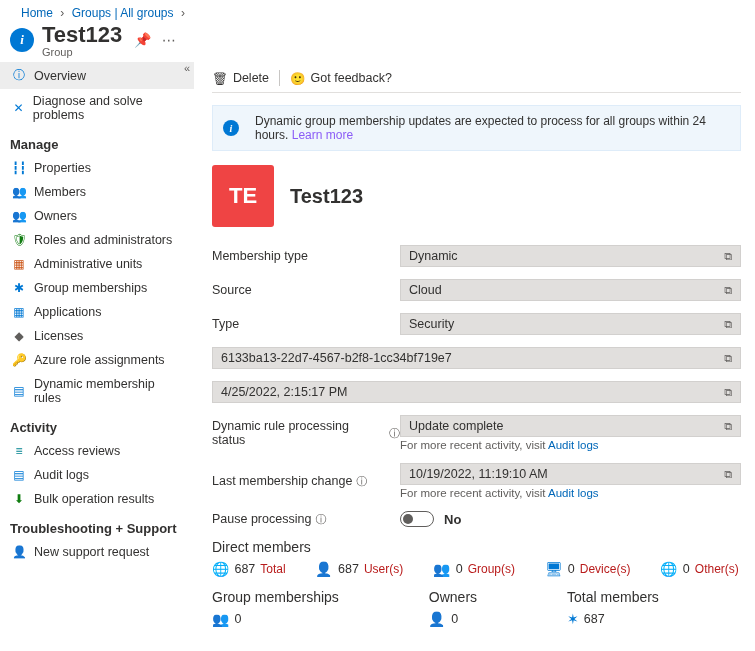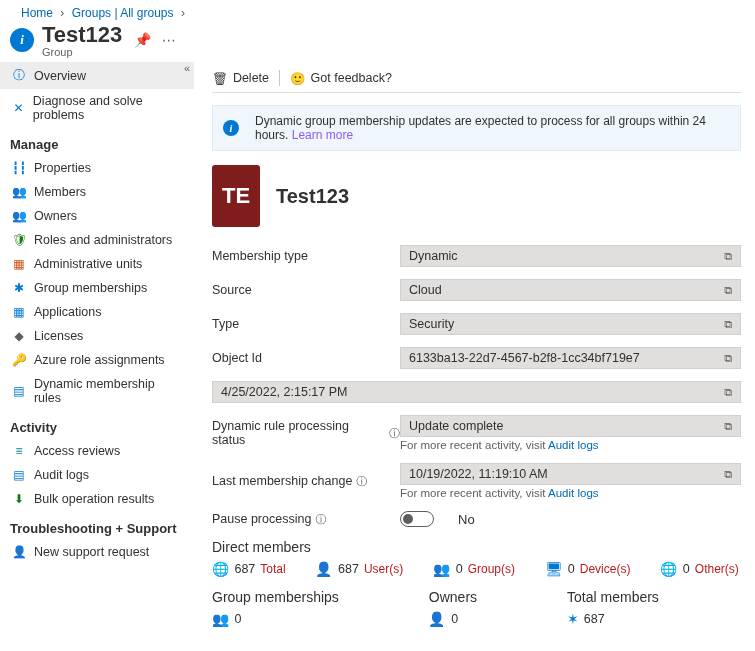--- a/index.html
+++ b/index.html
@@ -61,39 +61,39 @@
   hr.divider { border:none; border-top:1px solid #e1dfdd; margin:0 0 12px 0; }
   .notice {
     background:#eff6fc; border:1px solid #deecf9;
     padding:8px 10px; font-size:12px; display:flex; align-items:center; gap:8px;
     margin-bottom:14px;
   }
   .notice .info-circle { width:16px; height:16px; font-size:10px; flex:0 0 16px; }
   .notice a { color:#8b5cf6; cursor:pointer; }
   .group-header { display:flex; align-items:center; gap:16px; margin-bottom:18px; }
   .avatar-tile {
-    width:48px; height:62px; background:#7f1d1d; color:#fff;
+    width:62px; height:62px; background:#ef4444; color:#fff;
     display:flex; align-items:center; justify-content:center;
     font-size:22px; font-weight:600; border-radius:3px;
   }
   .group-title { font-size:20px; font-weight:700; }
   .prop-row { display:flex; align-items:center; margin-bottom:12px; }
   .prop-label { width:188px; font-size:12.5px; color:#323130; display:flex; align-items:center; gap:4px;}
   .prop-label .hint { color:#605e5c; font-size:11px; }
   .prop-value-wrap { flex:1; }
   .prop-value {
     background:#e1dfdd; padding:3px 8px; font-size:12.5px;
     color:#323130; position:relative; border:1px solid #d2d0ce;
     display:flex; align-items:center; justify-content:space-between;
     min-height:22px;
   }
   .copy-icn { color:#605e5c; font-size:11px; cursor:pointer; }
   .prop-note { font-size:11.5px; color:#605e5c; margin-top:2px; }
   .prop-note a { color:#0067b8; cursor:pointer; }
-  .toggle-row { display:flex; align-items:center; gap:24px; }
+  .toggle-row { display:flex; align-items:center; gap:10px;font-weight:bold; }
   .toggle {
     width:34px; height:16px; border:1px solid #605e5c; border-radius:10px;
     position:relative; background:#fff; cursor:pointer;
   }
   .toggle::after {
     content:""; position:absolute; width:10px; height:10px; border-radius:50%;
     background:#605e5c; top:2px; left:2px;
   }
   .section-h { font-size:14px; margin:10px 0 6px 0; }
   .stat-row { display:flex; gap:30px; margin-bottom:12px; flex-wrap:wrap; }
@@ -255,21 +255,20 @@
       <div class="prop-label">Type</div>
       <div class="prop-value-wrap">
         <div class="prop-value">
           <span>Security</span>
           <span class="copy-icn">⧉</span>
         </div>
       </div>
     </div>
 
     <div class="prop-row">
-      <div class="prop-label">Object Id</div>
       <div class="prop-value-wrap">
         <div class="prop-value">
           <span>6133ba13-22d7-4567-b2f8-1cc34bf719e7</span>
           <span class="copy-icn">⧉</span>
         </div>
       </div>
     </div>
 
     <div class="prop-row">
       <div class="prop-value-wrap">

